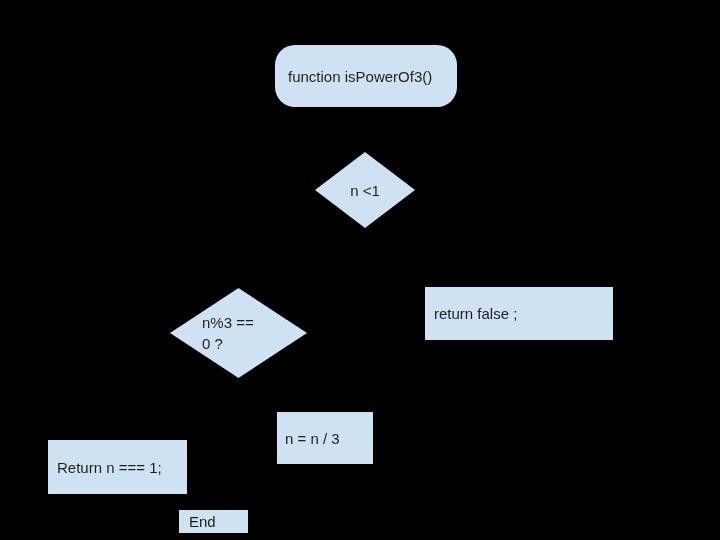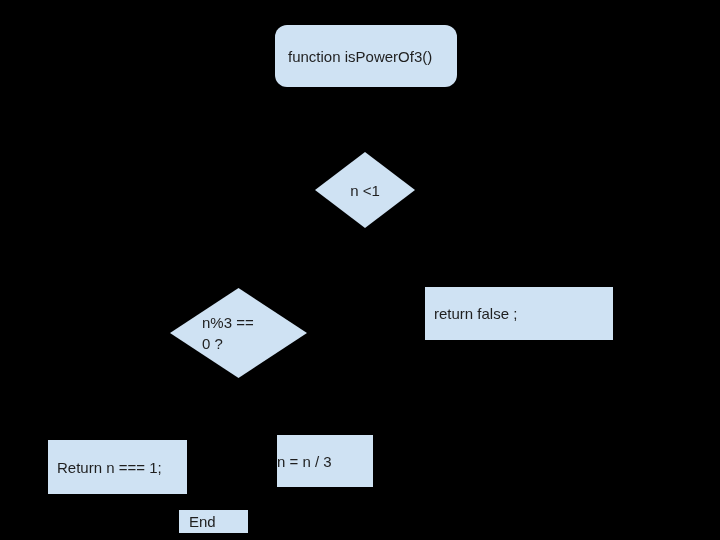--- a/index.html
+++ b/index.html
@@ -24,34 +24,34 @@
   .node {
     position: absolute;
     background: var(--shape-fill);
     display: flex;
     align-items: center;
     font-size: 15px;
     line-height: 21px;
     color: var(--text-color);
   }
   .rect { }
-  .rounded { border-radius: 12px; }
+  .rounded { border-radius: 20px; margin-top: 20px; }
   .diamond {
     clip-path: polygon(50% 0%, 100% 50%, 50% 100%, 0% 50%);
   }
   .diamond.centered { justify-content: center; }
 
   
   #node-start          { left: 275px; top: 25px;  width: 182px; height: 62px; padding-left: 13px; }
   #node-check-n-lt-1   { left: 315px; top: 152px; width: 100px; height: 76px; }
   #node-return-false   { left: 425px; top: 287px; width: 188px; height: 53px; padding-left: 9px; }
   #node-check-n-mod-3  { left: 170px; top: 288px; width: 137px; height: 90px; }
   #node-check-n-mod-3 .wrap-label { margin-left: 32px; width: 58px; text-align: left; }
   #node-return-n-eq-1  { left: 48px;  top: 440px; width: 139px; height: 54px; padding-left: 9px; }
-  #node-divide-n-by-3  { left: 277px; top: 435px; width: 96px;  height: 52px; padding-left: 0; }
+  #node-divide-n-by-3  { left: 277px; top: 412px; width: 96px;  height: 52px; padding-left: 8px; }
   #node-end            { left: 179px; top: 510px; width: 69px;  height: 23px; padding-left: 10px; }
 </style>
 </head>
 <body>
 
 <div class="canvas">
 
   <div class="node rounded" id="node-start">
     <span>function isPowerOf3()</span>
   </div>

